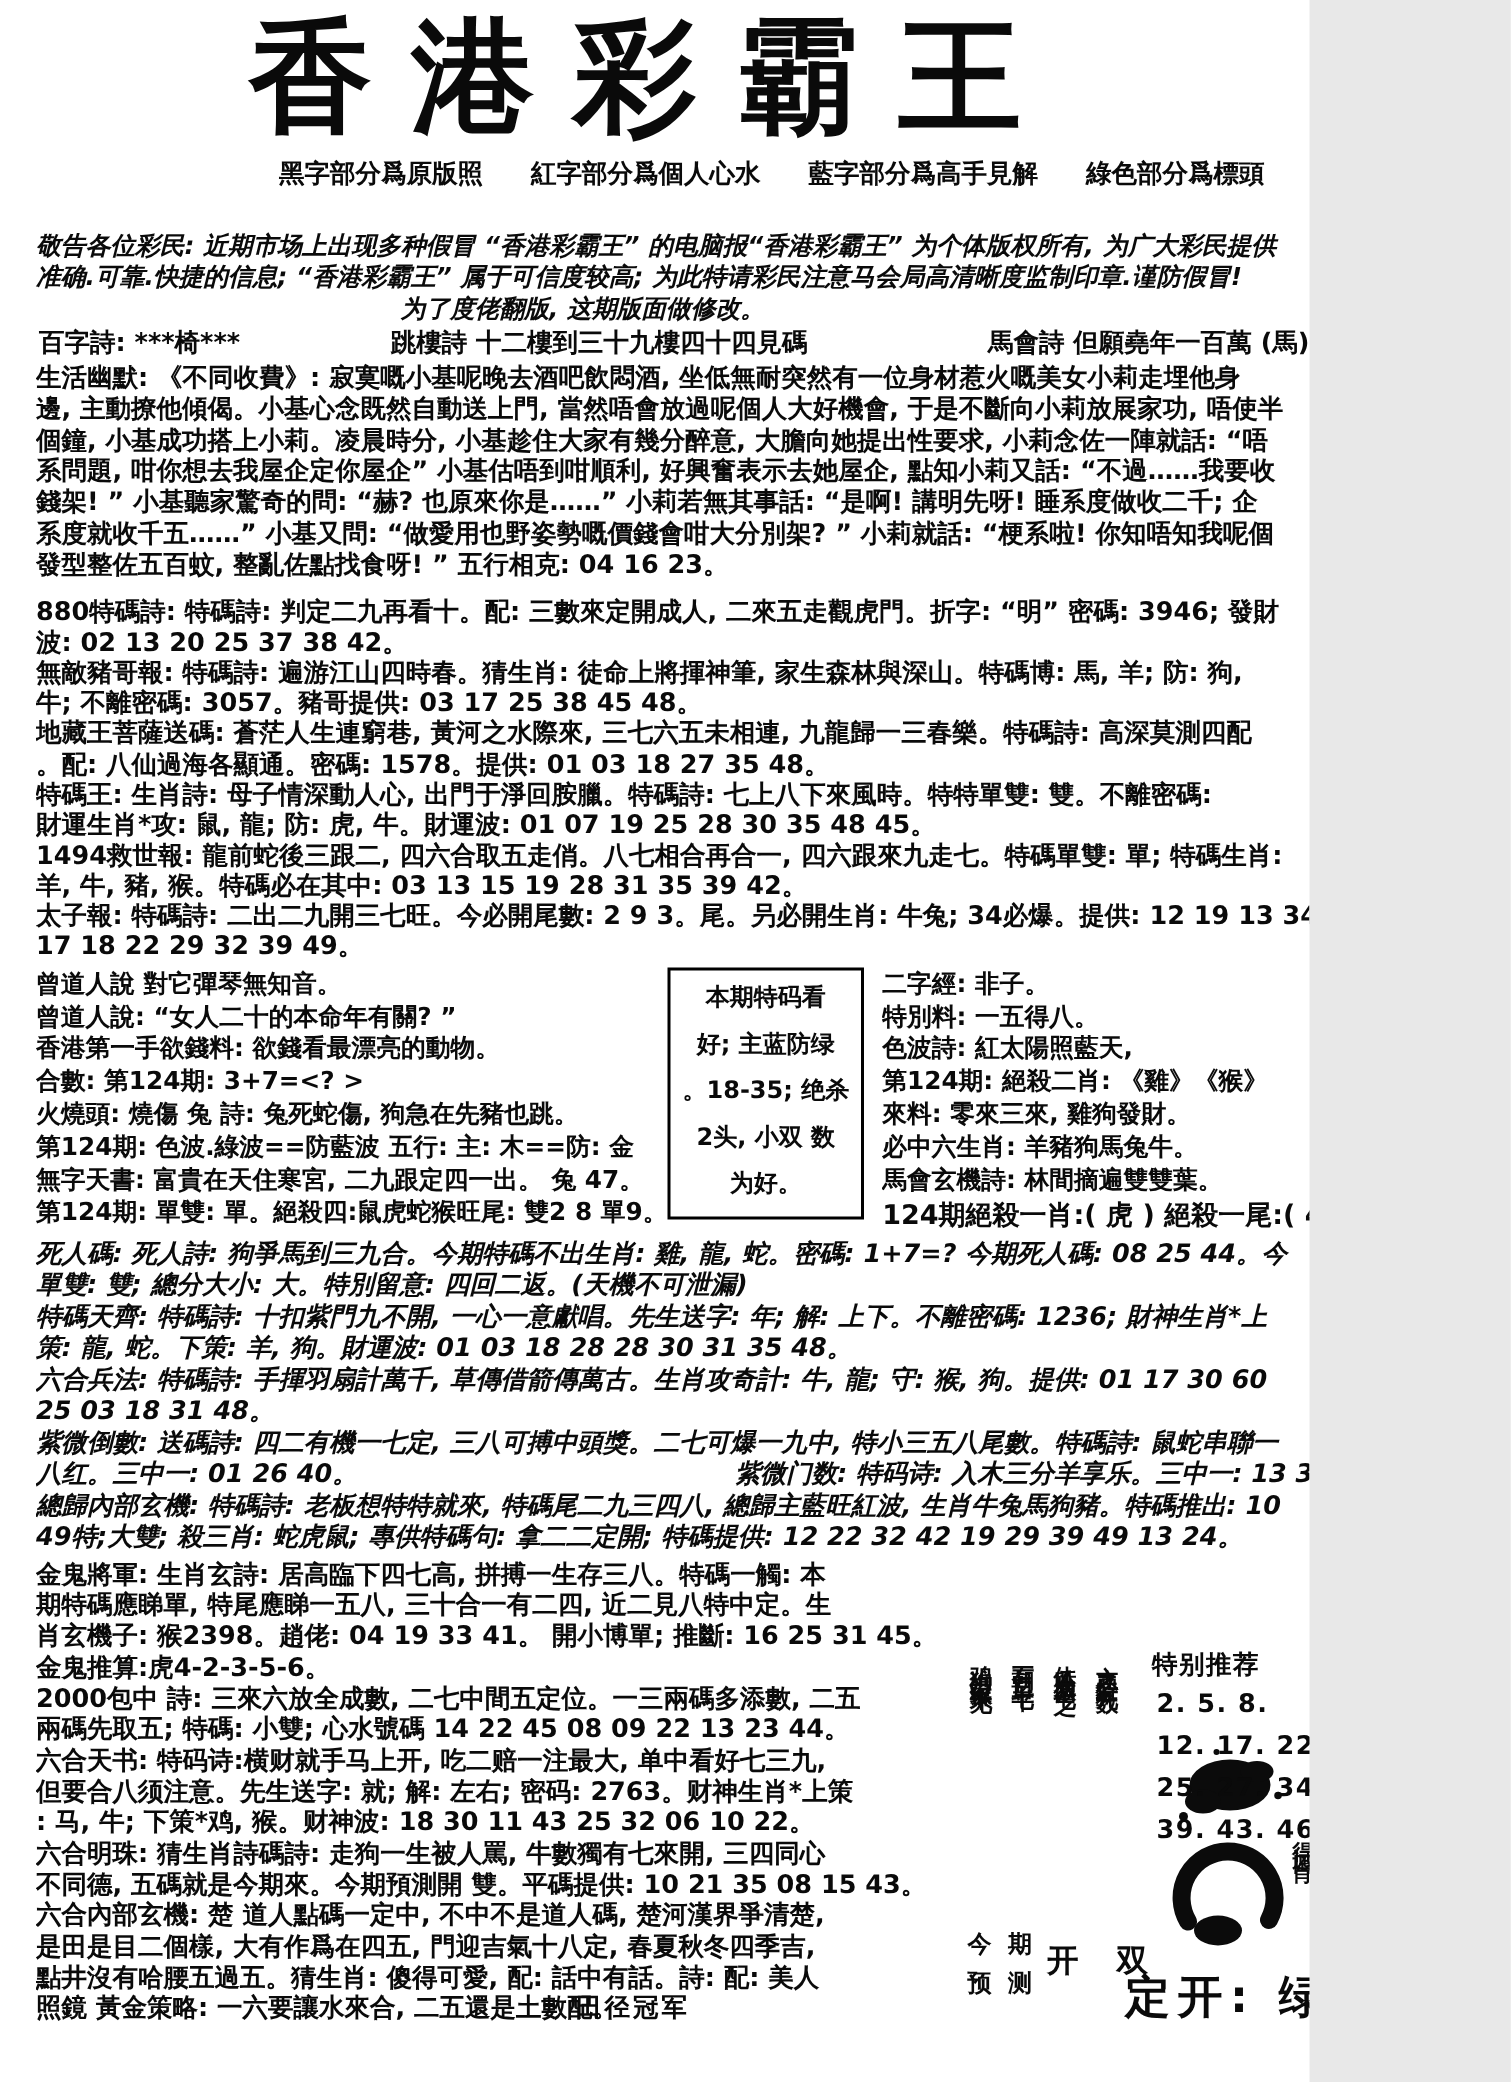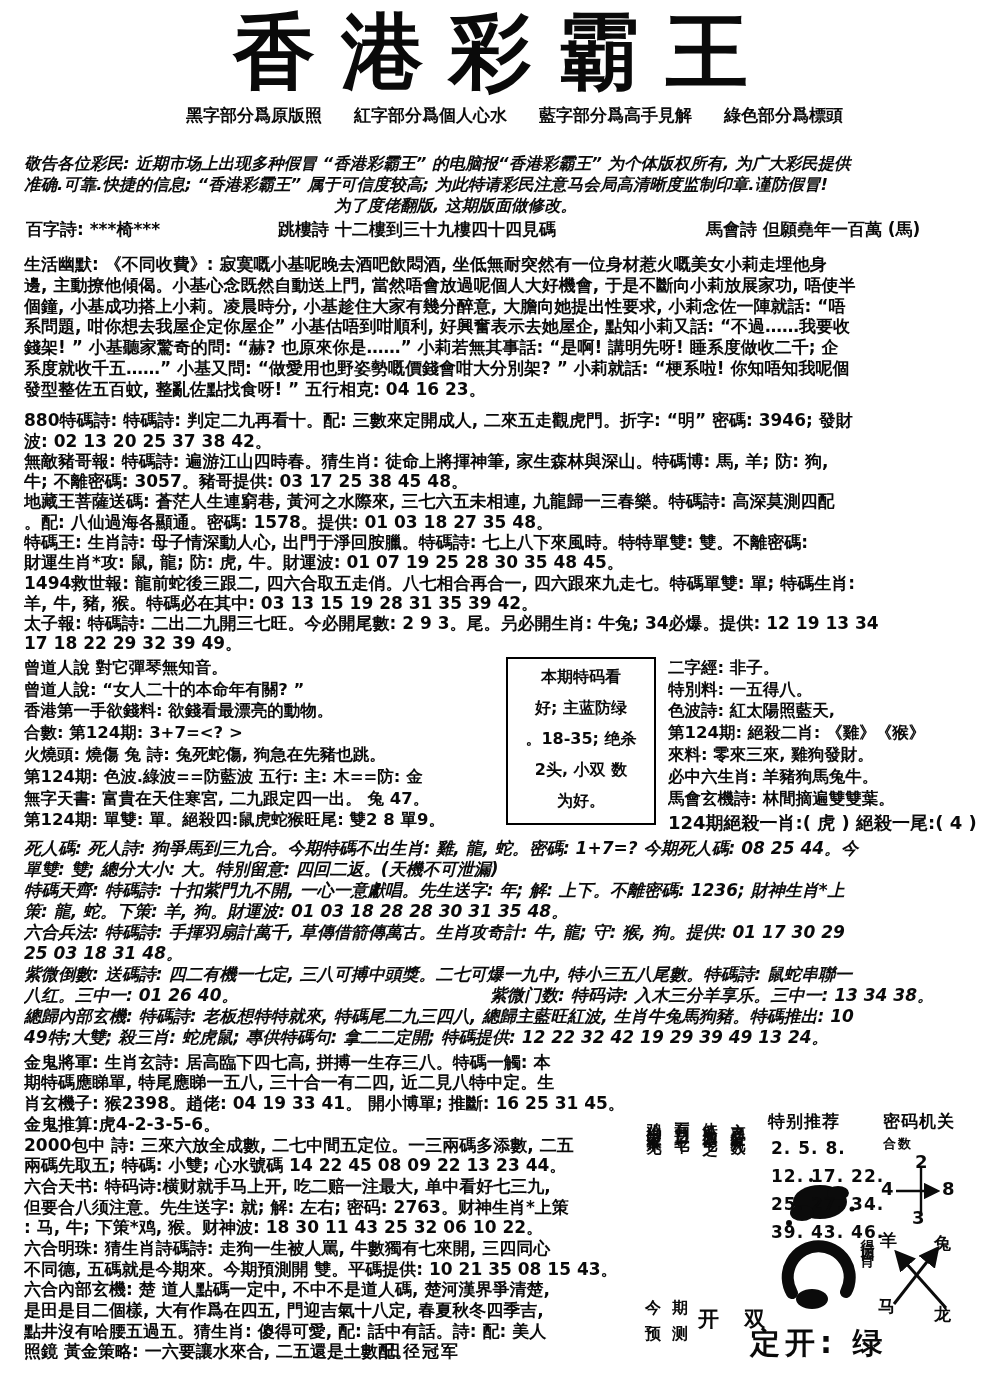--- a/index.html
+++ b/index.html
@@ -1,29 +1,29 @@
 <!DOCTYPE html>
 <html><head>
 <meta charset="utf-8">
 <style>
   html,body{margin:0;padding:0;background:#e8e8e8;}
-  .page{position:relative;width:1007px;height:1388px;background:#ffffff;overflow:hidden;
+  .page{position:relative;width:873px;height:1388px;background:#ffffff;overflow:hidden;
         font-family:"DejaVu Sans",sans-serif;color:#0a0a0a;font-weight:700;}
   .title{margin-top:2px;text-align:center;font-family:"DejaVu Serif",serif;font-size:82px;
          font-weight:900;letter-spacing:0.32em;line-height:1.2;white-space:nowrap;}
   .legend{display:flex;gap:32px;font-size:17px;margin:4px 0 0 186px;white-space:nowrap;}
   .notice{margin:26px 0 0 24px;font-style:italic;}
   .notice .ln{height:21px;line-height:21px;font-size:16.5px;white-space:nowrap;}
   .notice .center{text-align:center;margin-right:120px;}
   .poemrow{display:flex;margin:2px 0 0 26px;height:22px;line-height:22px;font-size:17px;white-space:nowrap;}
   .poemrow .s1{width:252px;}
   .poemrow .s2{width:428px;}
   .zone{margin-left:24px;}
   .zone .ln{white-space:nowrap;overflow:hidden;font-size:17px;}
-  .joke{margin-top:14px;}
+  .joke{margin-top:2px;}
   .joke .ln{height:20.7px;line-height:20.7px;}
   .tips{margin-top:11px;}
   .tips .ln{height:20.3px;line-height:20.3px;}
   .threecol{display:flex;margin:3px 0 0 24px;height:172px;}
   .c-left{width:482px;}
   .c-left .ln,.c-right .ln{white-space:nowrap;overflow:hidden;height:21.8px;line-height:21.8px;font-size:16.5px;}
   .c-box{width:130px;border:2px solid #000;height:160px;padding:2px 8px;text-align:center;}
   .c-box .bx{height:31px;line-height:31px;font-size:16px;white-space:nowrap;}
   .c-right{margin-left:12px;flex:1;}
   .c-right .last{font-size:18px;margin-top:3px;}
@@ -144,21 +144,21 @@
       <div class="ln">馬會玄機詩:  林間摘遍雙雙葉。</div>
       <div class="ln last">124期絕殺一肖:( 虎 )  絕殺一尾:( 4 )</div>
     </div>
   </div>
 
   <div class="zone mid">
     <div class="ln">死人碼:  死人詩: 狗爭馬到三九合。今期特碼不出生肖: 雞, 龍, 蛇。密碼: 1+7=? 今期死人碼: 08 25 44。今</div>
     <div class="ln">單雙: 雙; 總分大小: 大。特別留意: 四回二返。(天機不可泄漏)</div>
     <div class="ln">特碼天齊:  特碼詩: 十扣紫門九不開, 一心一意獻唱。先生送字: 年; 解: 上下。不離密碼: 1236; 財神生肖*上</div>
     <div class="ln">策: 龍, 蛇。下策: 羊, 狗。財運波: 01 03 18 28 28 30 31 35 48。</div>
-    <div class="ln">六合兵法:  特碼詩: 手揮羽扇計萬千, 草傳借箭傳萬古。生肖攻奇計: 牛, 龍; 守: 猴, 狗。提供: 01 17 30 29</div>
+    <div class="ln">六合兵法:  特碼詩: 手揮羽扇計萬千, 草傳借箭傳萬古。生肖攻奇計: 牛, 龍; 守: 猴, 狗。提供: 01 17 30 60</div>
     <div class="ln">25 03 18 31 48。</div>
     <div class="ln">紫微倒數: 送碼詩: 四二有機一七定, 三八可搏中頭獎。二七可爆一九中, 特小三五八尾數。特碼詩: 鼠蛇串聯一</div>
     <div class="ln rel">
       <span>八红。三中一: 01 26 40。</span>
       <span class="ziwei-right">紫微门数:  特码诗: 入木三分羊享乐。三中一: 13 34 38。</span>
     </div>
     <div class="ln">總歸內部玄機:  特碼詩: 老板想特特就來, 特碼尾二九三四八, 總歸主藍旺紅波, 生肖牛兔馬狗豬。特碼推出: 10</div>
     <div class="ln">49特;大雙; 殺三肖: 蛇虎鼠; 專供特碼句: 拿二二定開; 特碼提供: 12 22 32 42 19 29 39 49 13 24。</div>
   </div>
 

